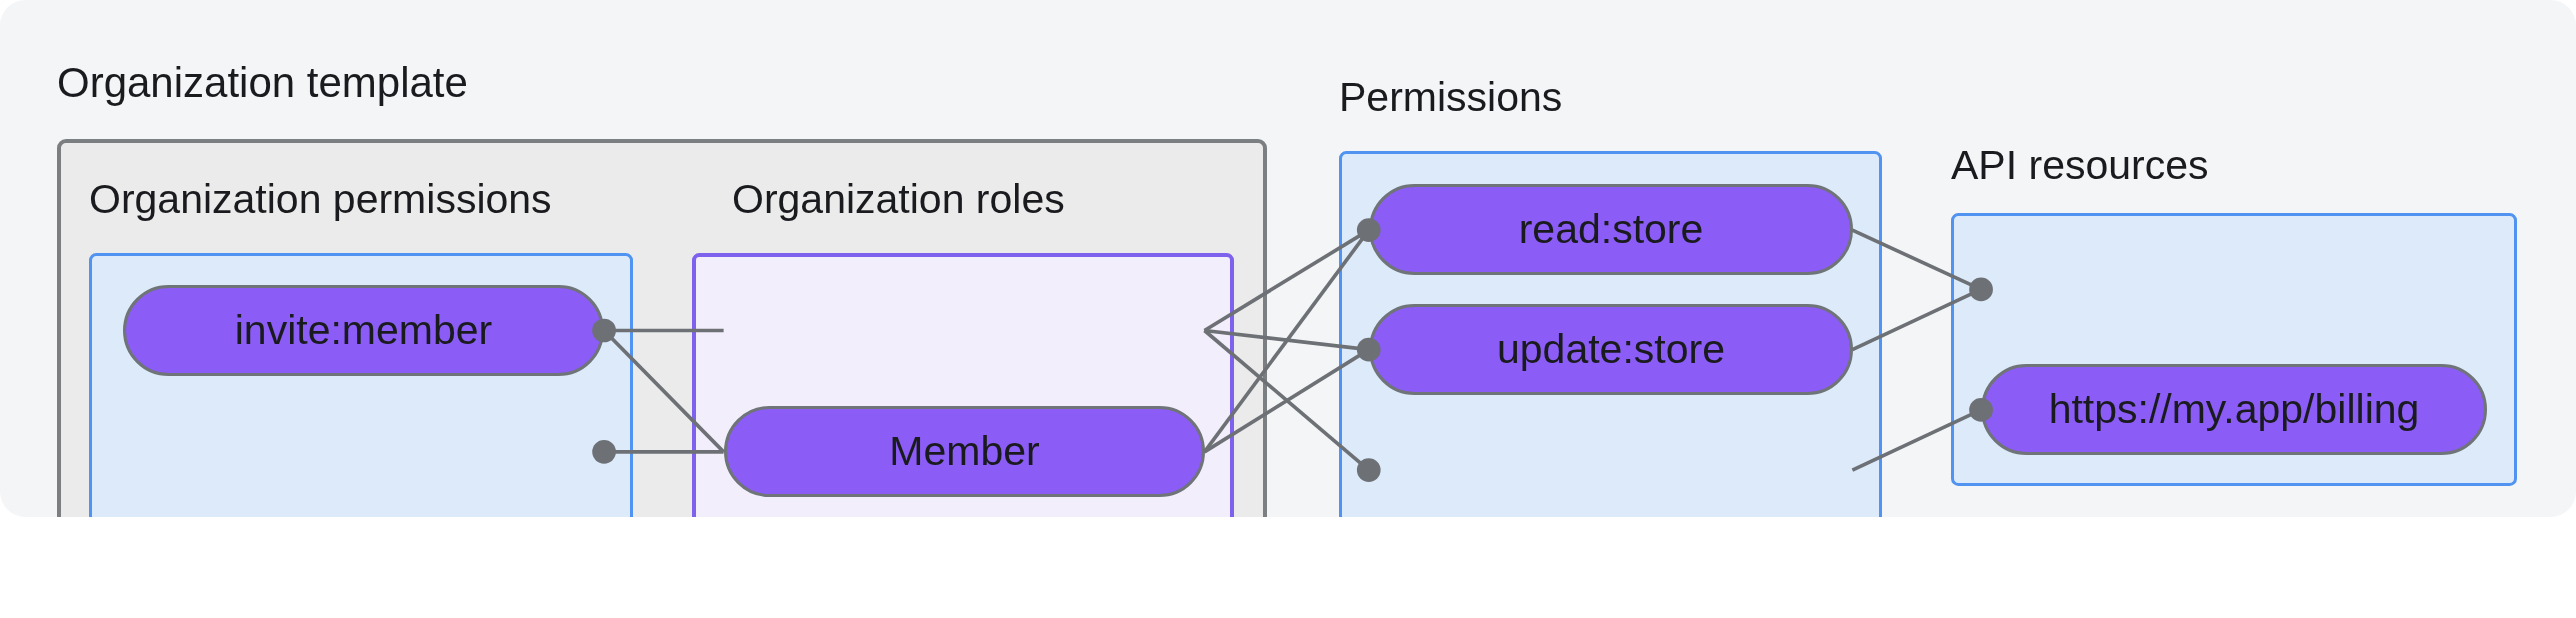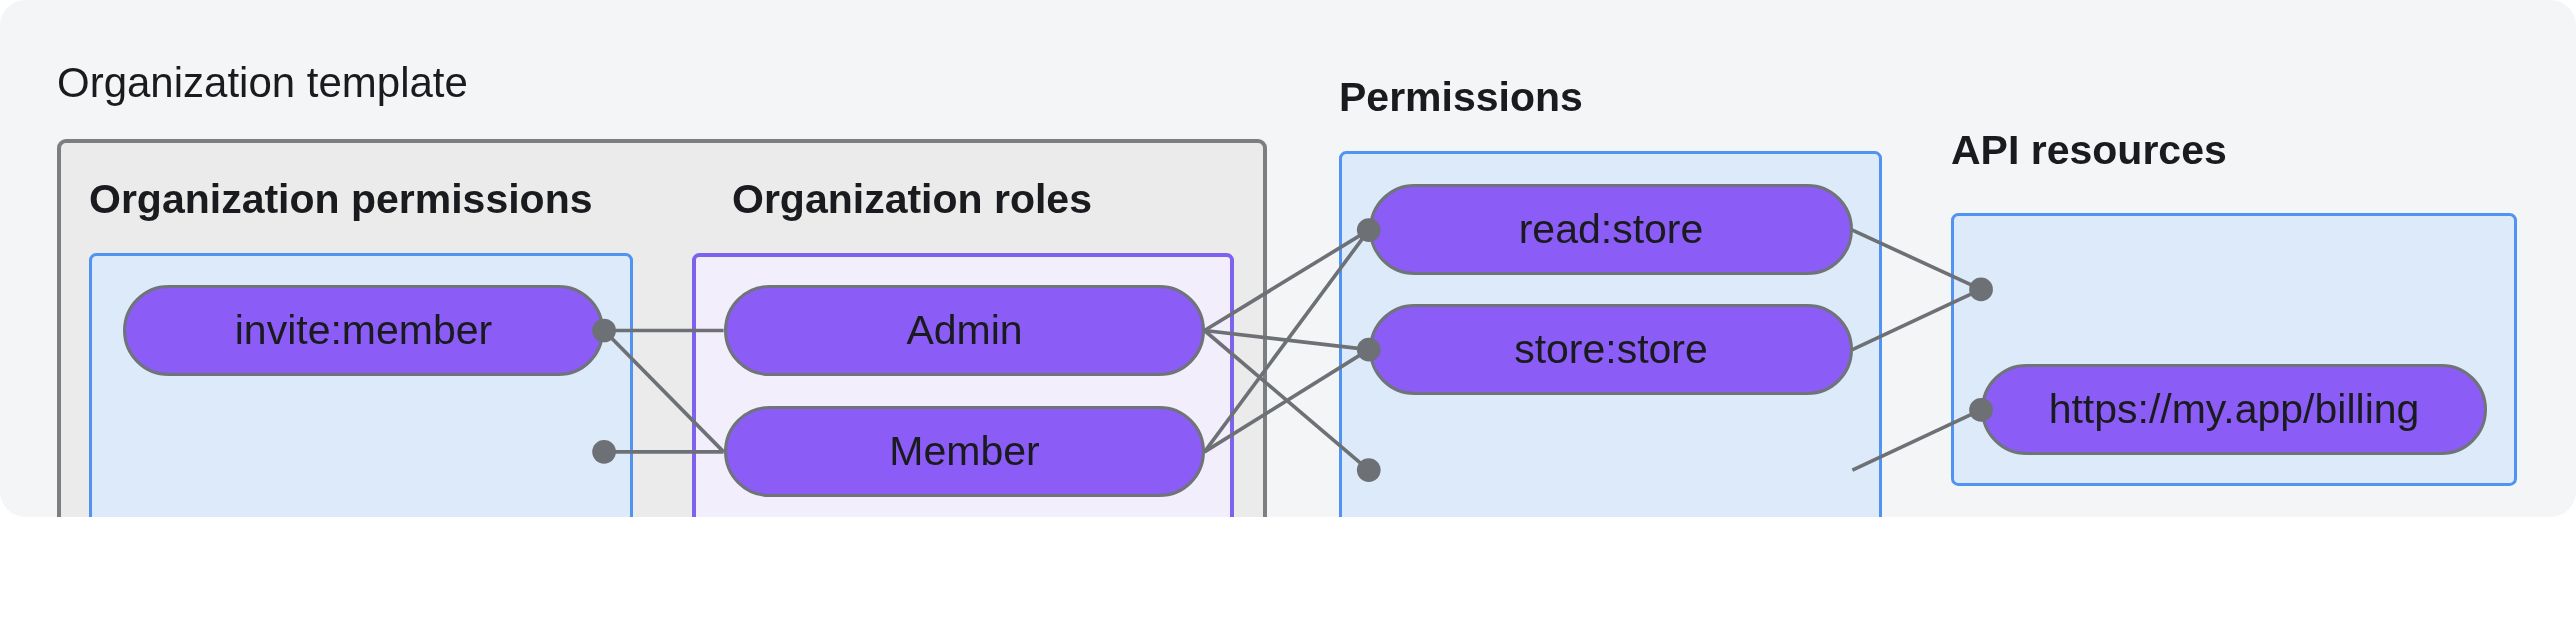--- a/index.html
+++ b/index.html
@@ -24,21 +24,20 @@
     line-height: 1;
     color: var(--text, #1a1b1e);
     white-space: nowrap;
   }
   .section-label {
     position: absolute;
     font-size: 41px;
     line-height: 1;
     color: var(--text, #1a1b1e);
     white-space: nowrap;
-    font-weight: bold;
   }
   .group-box {
     position: absolute;
     box-sizing: border-box;
     border-radius: 9px;
   }
   .gray-box {
     background: var(--gray-fill, #ebebeb);
     border: 4.6px solid var(--gray-border, #7c7f82);
   }
@@ -84,29 +83,28 @@
 
   <div class="group-box gray-box" style="left:57px; top:139px; width:1210px; height:421px;"></div>
 
   <div class="section-label" style="left:89px; top:179px;">Organization permissions</div>
   <div class="section-label" style="left:692px; top:179px;margin-left:40px;">Organization roles</div>
 
   <div class="group-box blue-box" style="left:89px; top:253px; width:544px; height:275px;"></div>
   <div class="node-pill" style="left:123px; top:285px; width:481px;">invite:member</div>
 
   <div class="group-box purple-box" style="left:692px; top:253px; width:542px; height:275px;"></div>
-  <div class="node-pill" style="left:724px; top:285px; width:481px;">Admin</div>
   <div class="node-pill" style="left:724px; top:406px; width:481px;">Member</div>
 
   <div class="section-label" style="left:1339px; top:77px;">Permissions</div>
   <div class="group-box blue-box" style="left:1339px; top:151px; width:543px; height:394px;"></div>
   <div class="node-pill" style="left:1369px; top:184px; width:484px;">read:store</div>
-  <div class="node-pill" style="left:1369px; top:304px; width:484px;">store:store</div>
+  <div class="node-pill" style="left:1369px; top:304px; width:484px;">update:store</div>
 
-  <div class="section-label" style="left:1951px; top:130px;">API resources</div>
+  <div class="section-label" style="left:1951px; top:145px;">API resources</div>
   <div class="group-box blue-box" style="left:1951px; top:213px; width:566px; height:273px;"></div>
   <div class="node-pill" style="left:1981px; top:364px; width:506px;text-align:right;">https://my.app/billing</div>
 
   <svg id="edge-layer" viewBox="0 0 2823 678" xmlns="http://www.w3.org/2000/svg">
       <line x1="662" y1="362" x2="793" y2="362" stroke="#6d7175" stroke-width="4"></line>
       <line x1="662" y1="362" x2="793" y2="495" stroke="#6d7175" stroke-width="4"></line>
       <line x1="662" y1="495" x2="793" y2="495" stroke="#6d7175" stroke-width="4"></line>
       <line x1="1320" y1="362" x2="1500" y2="252" stroke="#6d7175" stroke-width="4"></line>
       <line x1="1320" y1="362" x2="1500" y2="383" stroke="#6d7175" stroke-width="4"></line>
       <line x1="1320" y1="362" x2="1500" y2="515" stroke="#6d7175" stroke-width="4"></line>

